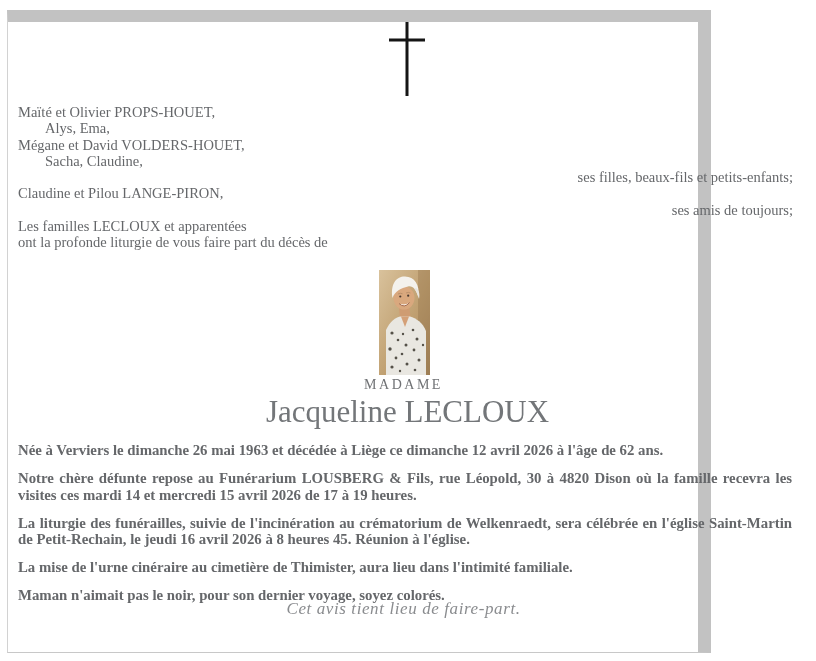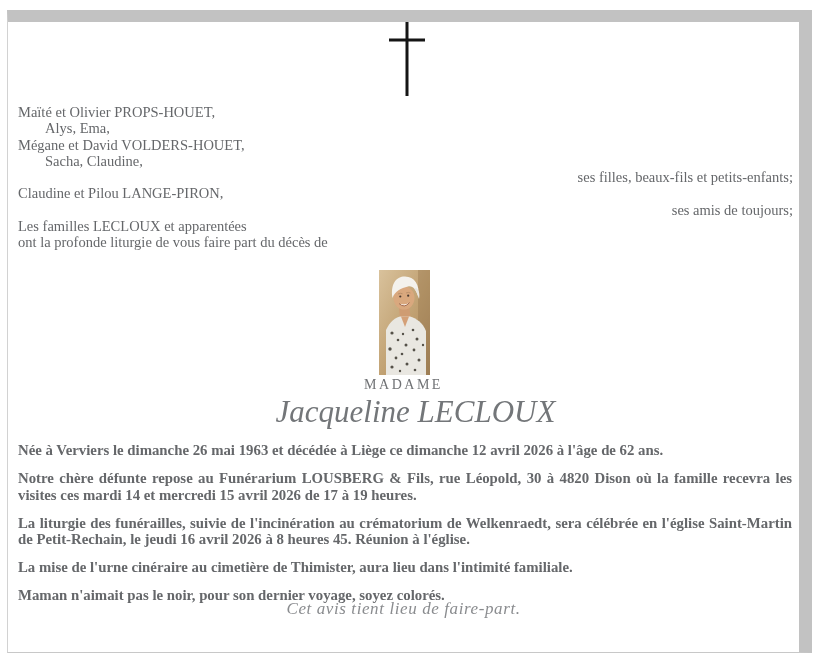--- a/index.html
+++ b/index.html
@@ -2,21 +2,21 @@
 <html><head>
 <meta charset="utf-8">
 <style>
   html,body{margin:0;padding:0;}
   body{
     width:816px;height:661px;background:#ffffff;overflow:hidden;
     font-family:"Liberation Serif","DejaVu Serif",serif;
     -webkit-font-smoothing:antialiased;
   }
   .sheet{
-    position:absolute;left:7px;top:10px;width:805px;height:643px;
+    position:absolute;left:7px;top:10px;width:704px;height:643px;
     box-sizing:border-box;background:#ffffff;
     border-top:12px solid #c2c2c2;
     border-right:13px solid #c2c2c2;
     border-left:1px solid #d2d2d2;
     border-bottom:1px solid #c8c8c8;
   }
   .content{position:relative;width:791px;height:630px;}
 
   .cross-wrap{position:absolute;top:0;left:0;width:100%;text-align:center;}
   .cross-wrap svg{display:inline-block;transform:translateX(3px);}
@@ -33,22 +33,22 @@
     position:absolute;left:371px;top:248px;width:51px;height:105px;
     overflow:hidden;
   }
   .photo svg{display:block;}
 
   .madame{
     position:absolute;top:355px;left:0;width:100%;text-align:center;
     font-size:14px;letter-spacing:2.5px;color:#707275;
   }
   .deceased-name{
-    position:absolute;top:372px;left:12px;width:100%;text-align:center;
-    font-size:31px;color:#737679;font-weight:400;margin:0;font-style:italic;
+    position:absolute;top:372px;left:4px;width:100%;text-align:center;
+    font-size:31px;color:#737679;font-weight:400;margin:0;
   }
 
   .paras{
     position:absolute;top:420px;left:10px;right:7px;
     font-size:14.8px;line-height:16.5px;color:#65676a;
   }
   .paras p{margin:0 0 11.5px 0;font-weight:bold;}
   .paras p.justify{text-align:justify;}
 
   .closing{

